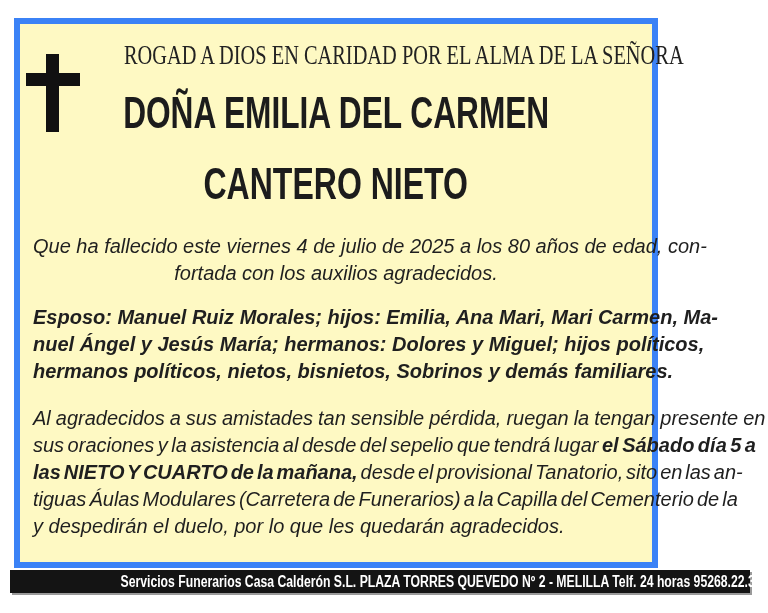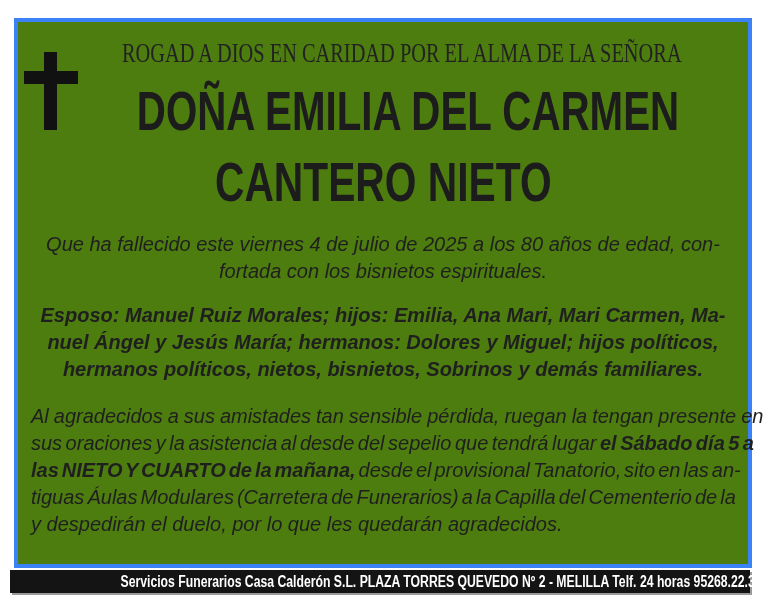--- a/index.html
+++ b/index.html
@@ -8,37 +8,37 @@
     width:768px;height:613px;
     background:#ffffff;
     overflow:hidden;
     font-family:"Liberation Sans", sans-serif;
     color:#1d1d1d;
   }
   .box{
     position:relative;
     box-sizing:border-box;
     margin:18px 0 0 14px;
-    width:738px;height:550px;
-    border:4px solid #3b82f6;
+    width:644px;height:550px;
+    border:6px solid #3b82f6;
     padding:0 13px;
-    background:#4d7c0f;
+    background:#fef9c3;
   }
   
   .cross{position:absolute;left:6px;top:30px;width:54px;height:78px;}
   .cross-v{position:absolute;left:20px;top:0;width:13px;height:78px;background:#111;}
   .cross-h{position:absolute;left:0;top:19px;width:54px;height:13px;background:#111;}
   
   .fitline{display:inline-block;white-space:nowrap;transform-origin:center center;}
   
   .invocation{margin-top:17px;height:28px;line-height:28px;text-align:center;}
   .serif{font-family:"Liberation Serif", serif;font-size:27px;color:#222;}
   
   .title{margin-top:8px;}
-  .title-line{height:71px;line-height:71px;text-align:center;font-weight:bold;font-size:56px;color:#1c1c1c;letter-spacing:0px;}
+  .title-line{height:71px;line-height:71px;text-align:center;font-weight:bold;font-size:44px;color:#1c1c1c;letter-spacing:0px;}
   
   .para{font-size:20px;color:#1f1f1f;font-style:italic;}
   .para .tline{height:27px;line-height:27px;text-align:left;}
   .para.center .tline{text-align:center;}
   .para.bold{font-weight:bold;}
   .para.announce{margin-top:14px;}
   .para.family{margin-top:17px;}
   .para.details{margin-top:20px;}
   .tline-inner{display:inline-block;white-space:nowrap;}
   .tline-inner strong{font-weight:bold;}
@@ -74,21 +74,21 @@
         <span class="fitline" style="transform: scaleX(0.719258);">DOÑA EMILIA DEL CARMEN</span>
       </div>
       <div class="title-line">
         <span class="fitline" style="transform: scaleX(0.727788);">CANTERO NIETO</span>
       </div>
     </div>
 
     <div class="paragraphs">
         <div class="para announce center">
           <div class="tline"><span class="tline-inner"><span>Que ha fallecido este viernes 4 de julio de 2025 a los 80 años de edad, con-</span></span></div>
-          <div class="tline"><span class="tline-inner"><span>fortada con los bisnietos espirituales.</span></span></div>
+          <div class="tline"><span class="tline-inner"><span>fortada con los auxilios agradecidos.</span></span></div>
         </div>
         <div class="para family center bold">
           <div class="tline"><span class="tline-inner"><strong>Esposo: Manuel Ruiz Morales; hijos: Emilia, Ana Mari, Mari Carmen, Ma-</strong></span></div>
           <div class="tline"><span class="tline-inner"><strong>nuel Ángel y Jesús María; hermanos: Dolores y Miguel; hijos políticos,</strong></span></div>
           <div class="tline"><span class="tline-inner"><strong>hermanos políticos, nietos, bisnietos, Sobrinos y demás familiares.</strong></span></div>
         </div>
         <div class="para details justify">
           <div class="tline"><span class="tline-inner" style="word-spacing: -0.583333px;"><span>Al agradecidos a sus amistades tan sensible pérdida, ruegan la tengan presente en</span></span></div>
           <div class="tline"><span class="tline-inner" style="word-spacing: -2.0625px;"><span>sus oraciones y la asistencia al desde del sepelio que tendrá lugar </span><strong>el Sábado día 5 a</strong></span></div>
           <div class="tline"><span class="tline-inner" style="word-spacing: -2.64286px;"><strong>las NIETO Y CUARTO de la mañana,</strong><span> desde el provisional Tanatorio, sito en las an-</span></span></div>

